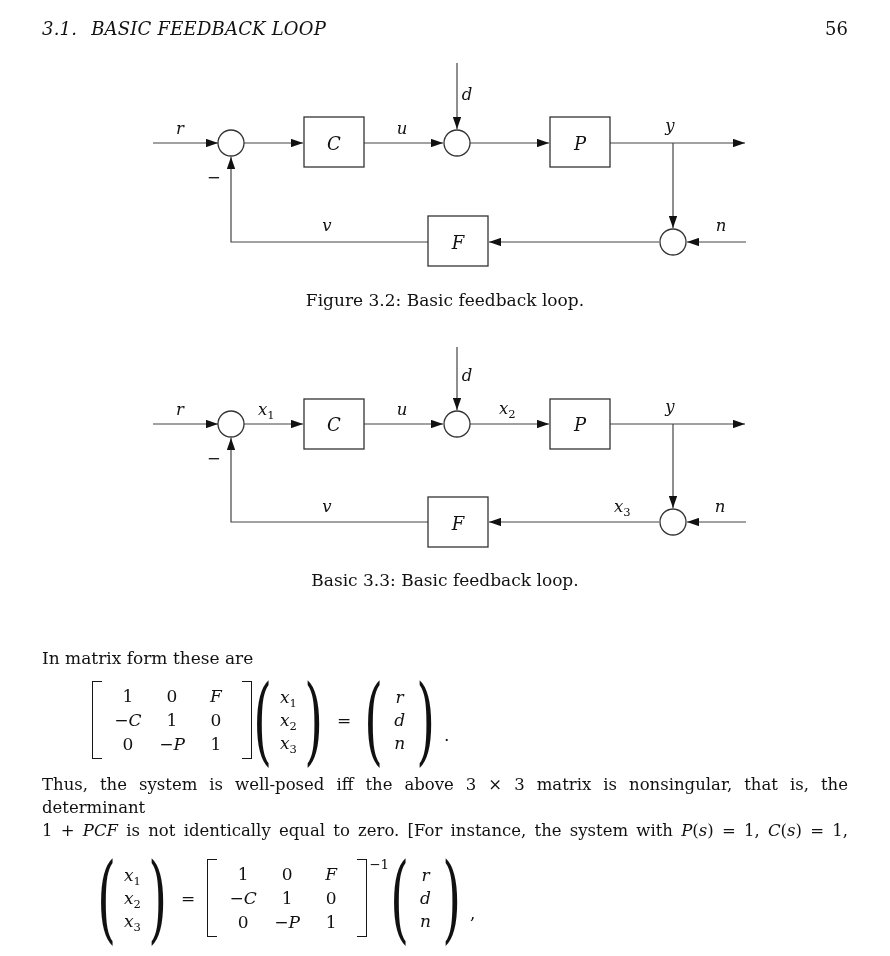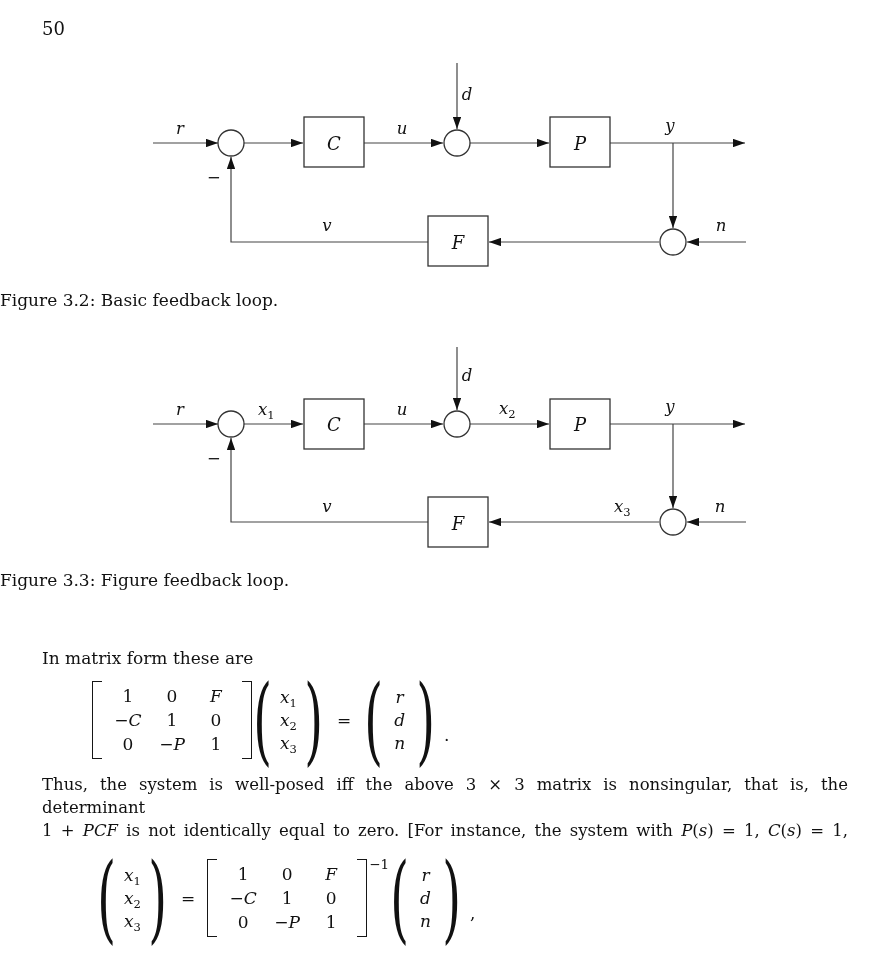--- a/index.html
+++ b/index.html
@@ -9,21 +9,21 @@
   }
   
   .hdr{position:absolute;top:18px;left:42px;right:42px;display:flex;justify-content:space-between;align-items:baseline;}
   .hdr .left{font-style:italic;font-size:18px;letter-spacing:.2px;}
   .hdr .left .sec{margin-right:14px;}
   .hdr .pageno{font-size:18px;font-style:normal;}
   
   svg.fig{position:absolute;left:0;width:890px;height:236px;}
   #fig32{top:55px;}
   #fig33{top:335px;}
-  .caption{position:absolute;left:0;width:890px;font-size:17px;}
+  .caption{position:absolute;left:0;width:890px;text-align:center;font-size:17px;}
   #cap32{top:290px;}
   #cap33{top:570px;}
   .slbl{font:italic 16.5px "DejaVu Serif", serif;fill:#111;}
   .sblk{font:italic 18px "DejaVu Serif", serif;fill:#111;}
   .ssub{font-size:11.5px;font-style:normal;}
   .ln{stroke:#444;stroke-width:1.2;fill:none;}
   .shape{stroke:#333;stroke-width:1.3;fill:#fff;}
   
   .intro{position:absolute;left:42px;top:648px;font-size:17px;text-align:center;}
   .para{position:absolute;left:42px;top:773px;width:806px;font-size:16.5px;line-height:23px;}
@@ -43,21 +43,24 @@
   sub{font-size:11.5px;font-style:normal;vertical-align:-4px;line-height:0;}
   .bigp{font-size:96px;line-height:80px;transform:scaleX(.5);margin:0 -8px;font-weight:400;align-self:center;}
   .eqs{margin:0 12px;align-self:center;font-style:normal;}
   .exp{align-self:flex-start;margin-top:0px;margin-left:2px;font-size:13.5px;}
   .term{align-self:center;margin-top:30px;margin-left:8px;}
 </style>
 </head>
 <body>
 
 <div class="hdr">
-  <div class="pageno">50</div>
+  <div class="left">
+    <span class="sec">3.1.</span><span>BASIC FEEDBACK LOOP</span>
+  </div>
+  <div class="pageno">56</div>
 </div>
 
 <svg id="fig32" class="fig" viewBox="0 55 890 236">
   <defs>
     <marker id="ah" viewBox="0 0 10 7" refX="10" refY="3.5" markerWidth="10" markerHeight="7" orient="auto">
       <path d="M0,0 L10,3.5 L0,7 z" fill="#111"></path>
     </marker>
   </defs>
   <g class="ln">
     <line x1="153" y1="143" x2="218" y2="143" marker-end="url(#ah)"></line>
@@ -116,21 +119,21 @@
   <text class="slbl" x="402" y="415" text-anchor="middle">u</text>
   <text class="slbl" x="467" y="381" text-anchor="middle">d</text>
   <text class="slbl" x="670" y="412" text-anchor="middle">y</text>
   <text class="slbl" x="720" y="512" text-anchor="middle">n</text>
   <text class="slbl" x="327" y="512" text-anchor="middle">v</text>
   <text class="slbl" x="258" y="415"><tspan>x</tspan><tspan class="ssub" dy="4">1</tspan></text>
   <text class="slbl" x="499" y="414"><tspan>x</tspan><tspan class="ssub" dy="4">2</tspan></text>
   <text class="slbl" x="614" y="512"><tspan>x</tspan><tspan class="ssub" dy="4">3</tspan></text>
   <text class="slbl" x="214" y="464" text-anchor="middle" style="font-style:normal">−</text>
 </svg>
-<div id="cap33" class="caption">Figure 3.3: Figure feedback loop.</div>
+<div id="cap33" class="caption">Basic 3.3: Basic feedback loop.</div>
 
 <div class="intro">In matrix form these are</div>
 
 <div id="eq1" class="eqwrap">
   <div class="brk brk-l"></div>
   <div class="mat">
     <div class="cell">1</div>
     <div class="cell">0</div>
     <div class="cell mi">F</div>
     <div class="cell mi">−C</div>

